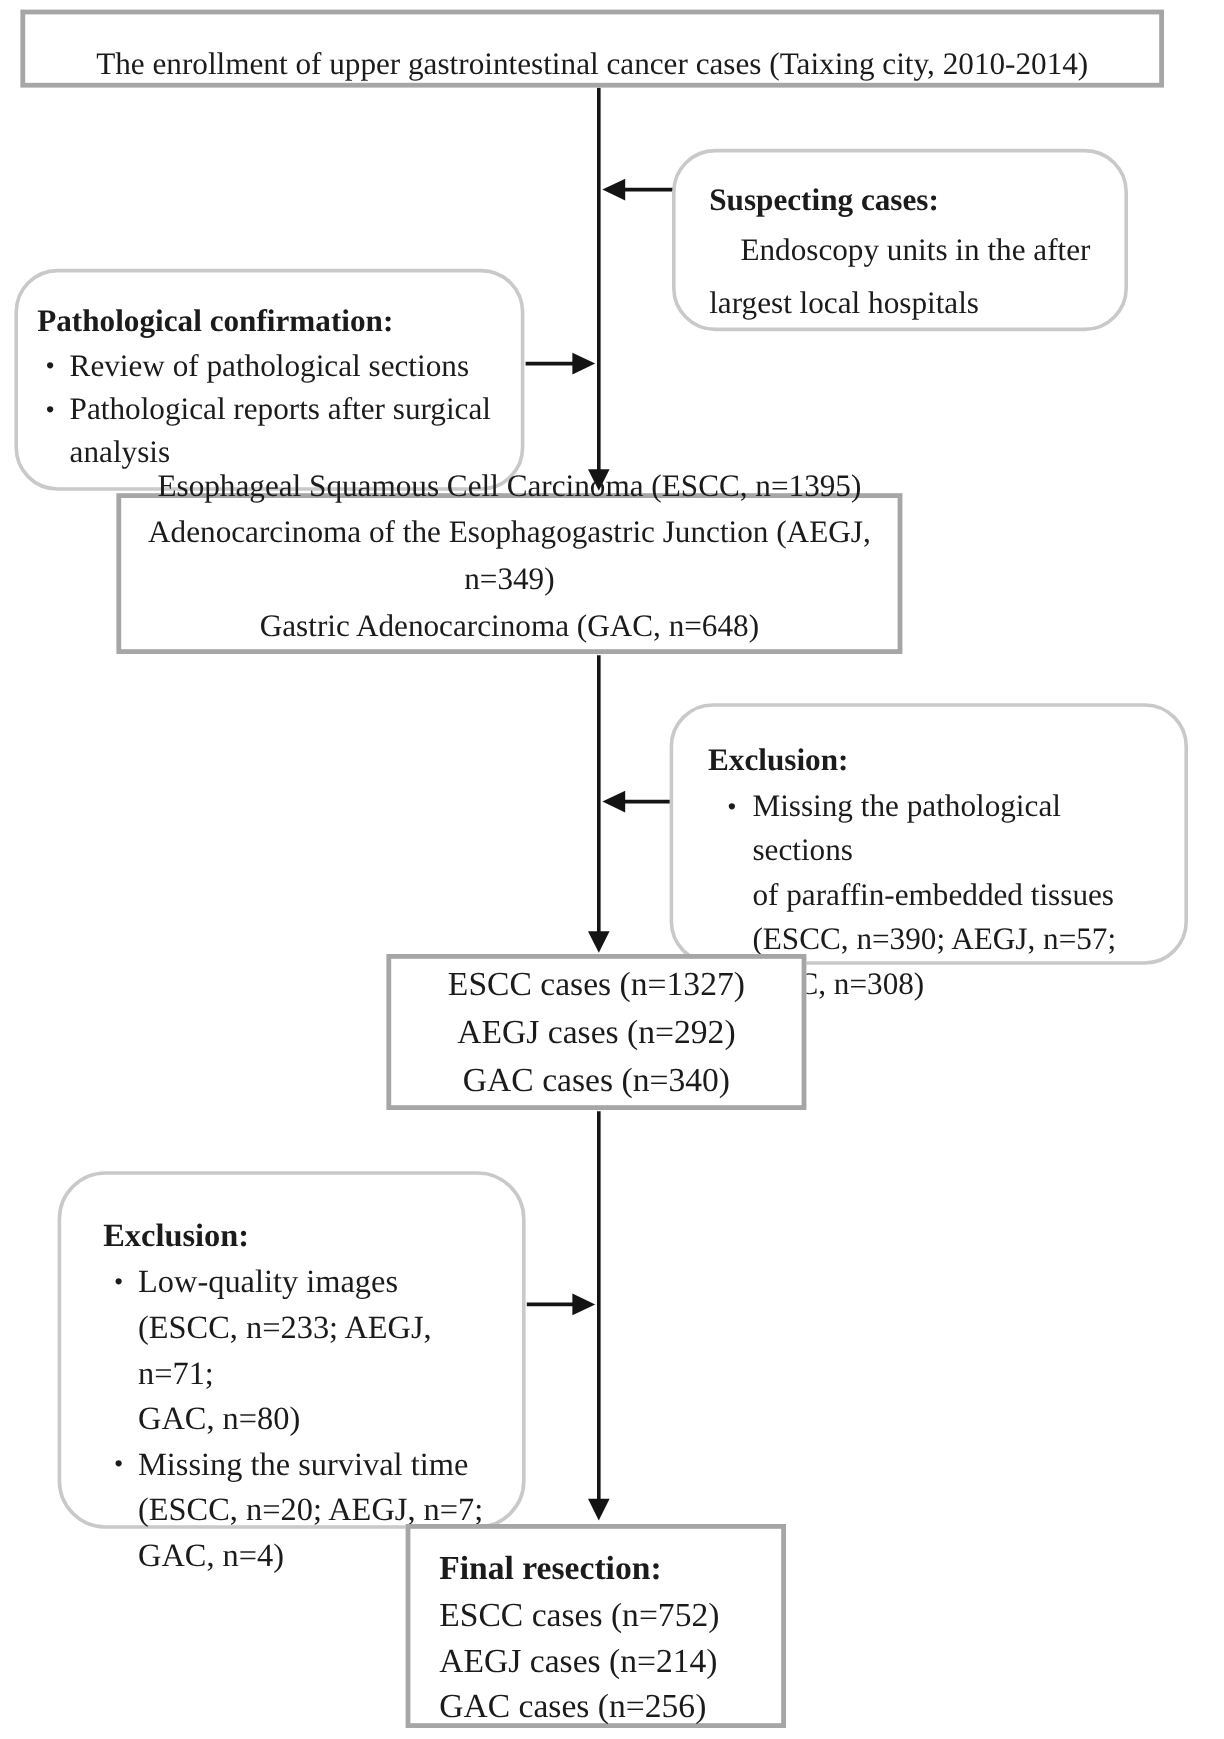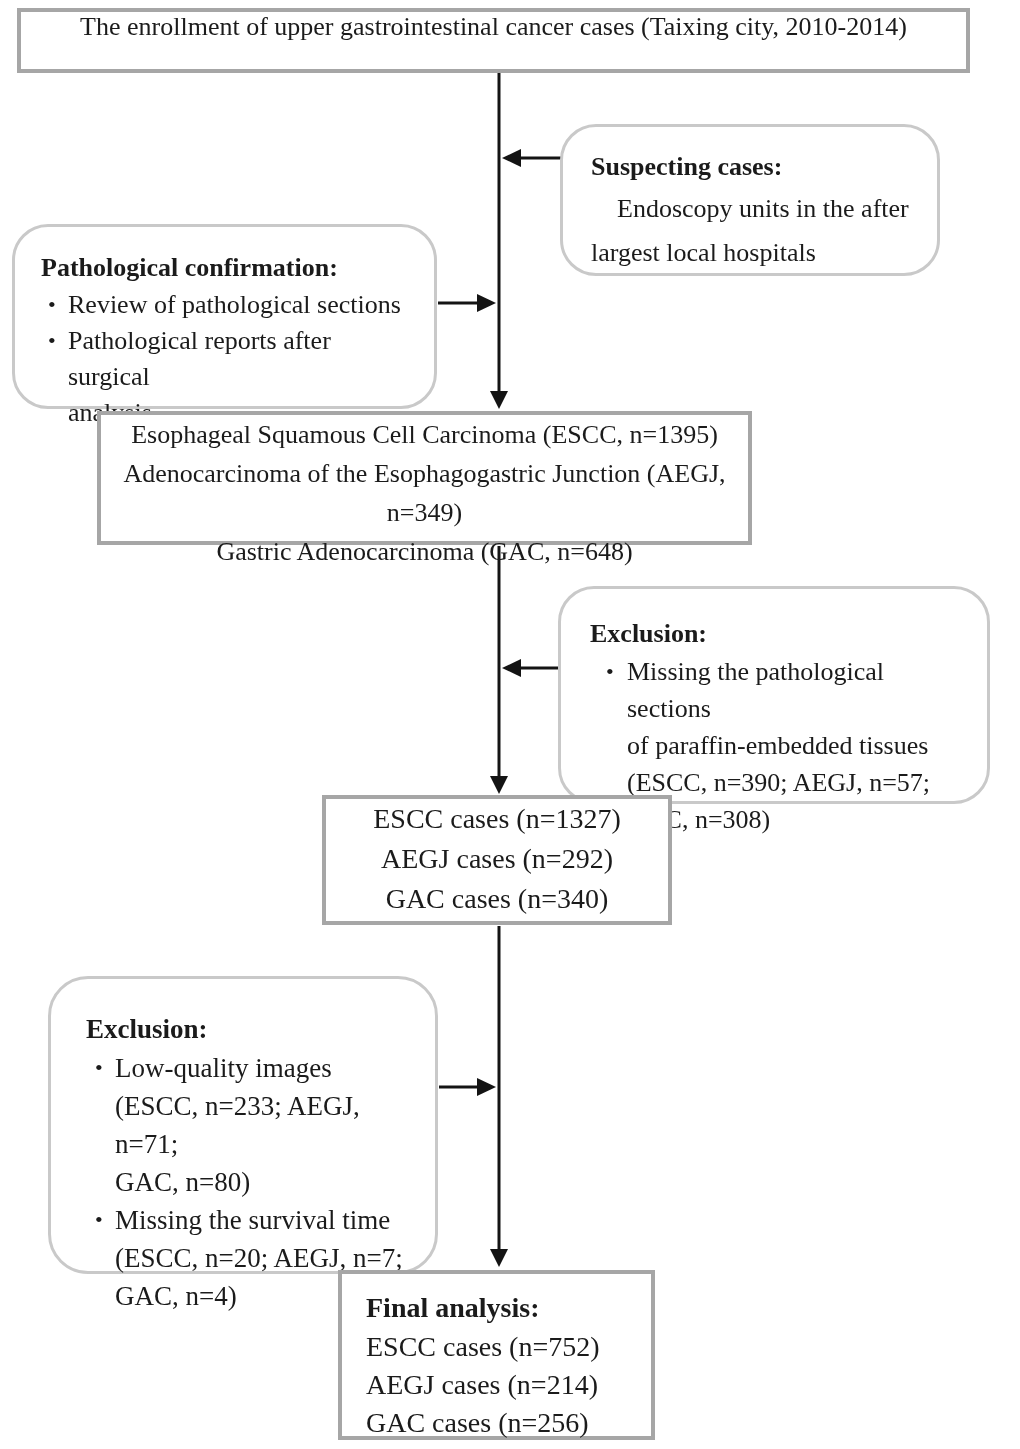--- a/index.html
+++ b/index.html
@@ -17,32 +17,32 @@
     width:1020px;height:1449px;
     background:var(--background);
     overflow:hidden;
   }
   .connectors{position:absolute;left:0;top:0;width:1020px;height:1449px;z-index:1;}
   .c-line{stroke:var(--arrow);stroke-width:3;}
   .c-head{fill:var(--arrow);stroke:none;}
   .box{position:absolute;background:var(--background);z-index:2;}
   .rect-box{border:4px solid var(--rect-border);}
   .round-box{border:3px solid var(--rounded-border);border-radius:36px;margin-top:24px;}
-  .center-lines{display:flex;flex-direction:column;justify-content:flex-start;align-items:center;text-align:center;}
+  .center-lines{display:flex;flex-direction:column;justify-content:flex-end;align-items:center;text-align:center;}
 
   
   .enrollment{left:17px;top:8px;width:953px;height:65px;font-size:26px;}
 
   
   .suspecting{left:560px;top:100px;width:380px;height:152px;padding:20px 24px 0 28px;font-size:26px;}
   .suspecting .box-title{font-weight:bold;line-height:40px;}
   .suspecting .box-body{line-height:44px;white-space:pre-wrap;}
 
   
-  .pathological{left:12px;top:200px;width:425px;height:185px;padding:22px 18px 0 26px;font-size:26px;}
+  .pathological{left:12px;top:200px;width:425px;height:185px;padding:22px 18px 0 16px;font-size:26px;}
   .pathological .box-title{font-weight:bold;line-height:38px;}
 
   
   .diagnosis{left:97px;top:411px;width:655px;height:134px;font-size:26px;}
   .diagnosis .line{line-height:39px;}
 
   
   .exclusion1{left:558px;top:562px;width:432px;height:218px;padding:26px 16px 0 29px;font-size:26px;}
   .exclusion1 .box-title{font-weight:bold;line-height:38px;}
 
@@ -162,19 +162,19 @@
       <li class="bullet-item">
         <span class="bullet-glyph">•</span>
         <span class="bullet-text">Missing the survival time
 (ESCC, n=20; AEGJ, n=7;
 GAC, n=4)</span>
       </li>
     </ul>
   </div>
 
   <div class="box rect-box final">
-    <div class="box-title">Final analysis:</div>
+    <div class="box-title">Final resection:</div>
     <div class="line">ESCC cases (n=752)</div>
     <div class="line">AEGJ cases (n=214)</div>
     <div class="line">GAC cases (n=256)</div>
   </div>
 
 </div>
 
 </body></html>

